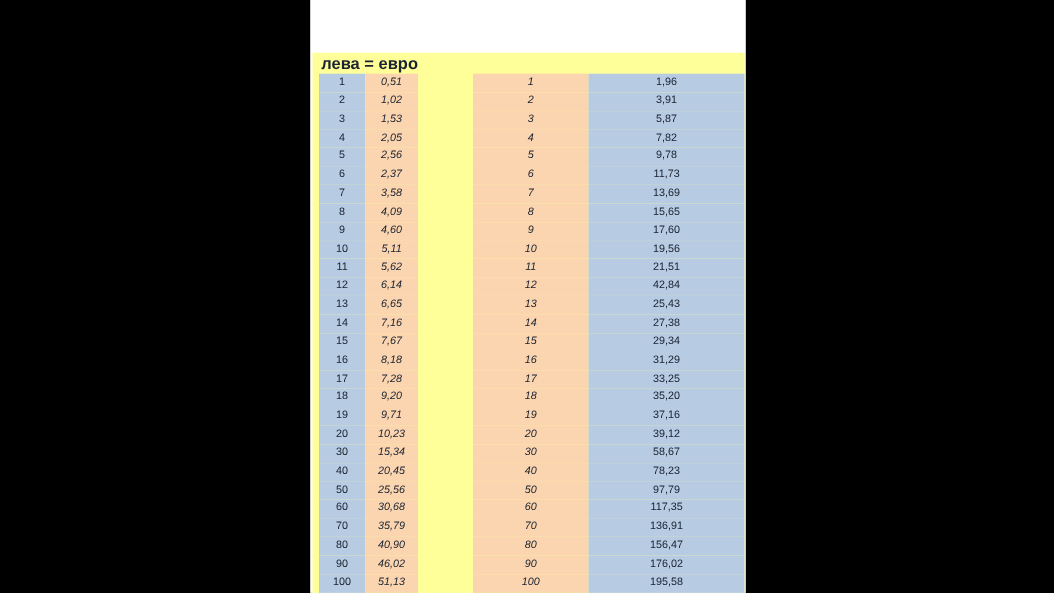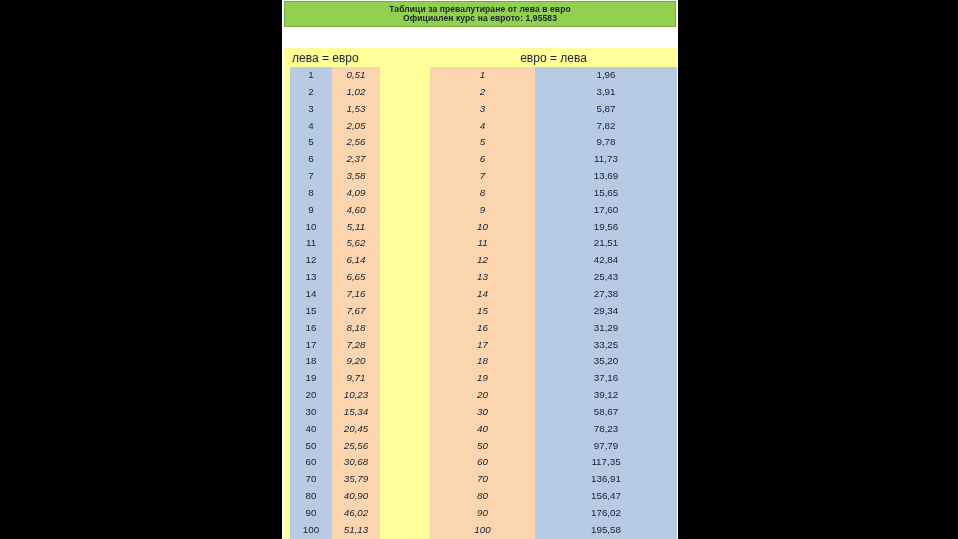--- a/index.html
+++ b/index.html
@@ -66,22 +66,22 @@
     height: 491px;
     background: #ffff99;
     overflow: hidden;
   }
 
   
   .colhead {
     position: absolute;
     top: 2px;
     height: 16px;
-    font-size: 12px;
-    font-weight: normal;
+    font-size: 15px;
+    font-weight: bold;
     color: #1b2230;
     white-space: nowrap;
     display: flex;
     align-items: center;
   }
   #head-left  { left: 8px;  justify-content: flex-start; }
   #head-right { left: 146px; width: 247px; justify-content: center; }
 
   
   .tbl {
@@ -111,30 +111,25 @@
   #tbl-right .col-a { width: 105px; }
   #tbl-right .col-b { width: 142px; }
 </style>
 </head>
 <body>
 
 <div id="stage">
 
   <div id="slide">
 
-    <div id="banner">
-      <div class="bline">Таблици за превалутиране от лева в евро</div>
-      <div class="bline">Официален курс на еврото: 1,95583</div>
-    </div>
 
     <div id="sheet">
 
       <div class="colhead" id="head-left">лева = евро</div>
 
-      <div class="colhead" id="head-right">евро = лева</div>
 
       <table class="tbl" id="tbl-left">
         <colgroup>
           <col class="col-a">
             <col class="col-b">
         </colgroup>
         <tbody>
             <tr>
               <td class="c-blue">1</td>
               <td class="c-peach">0,51</td>

